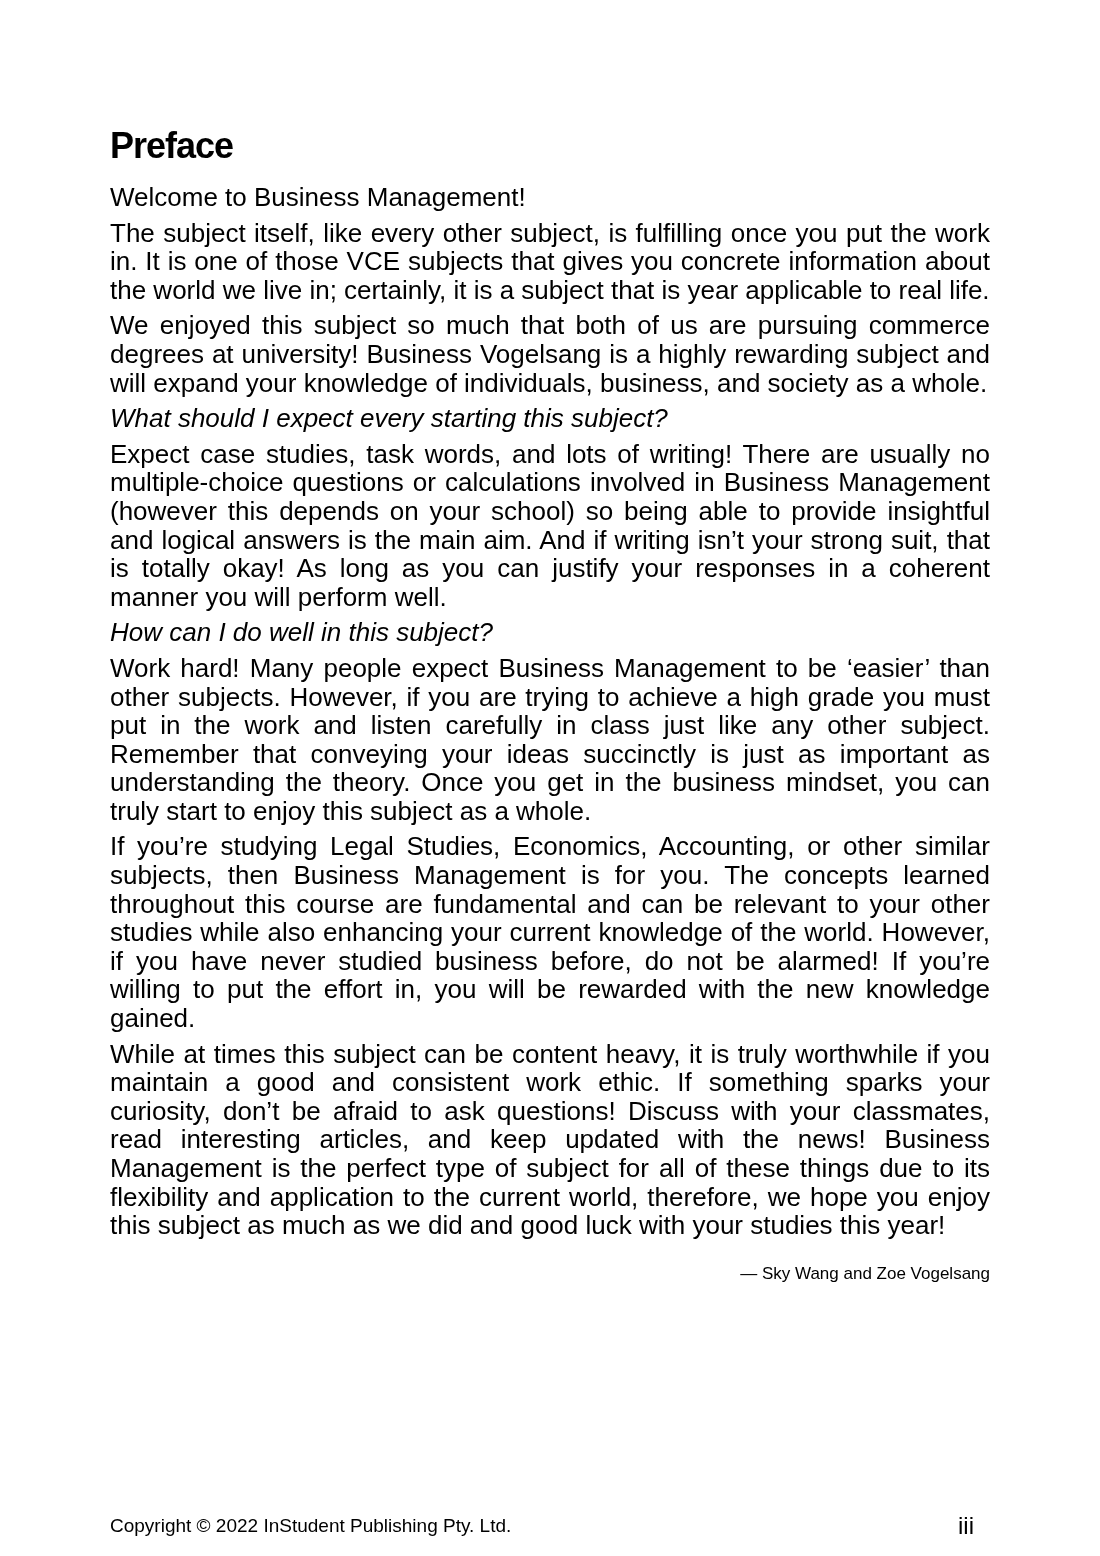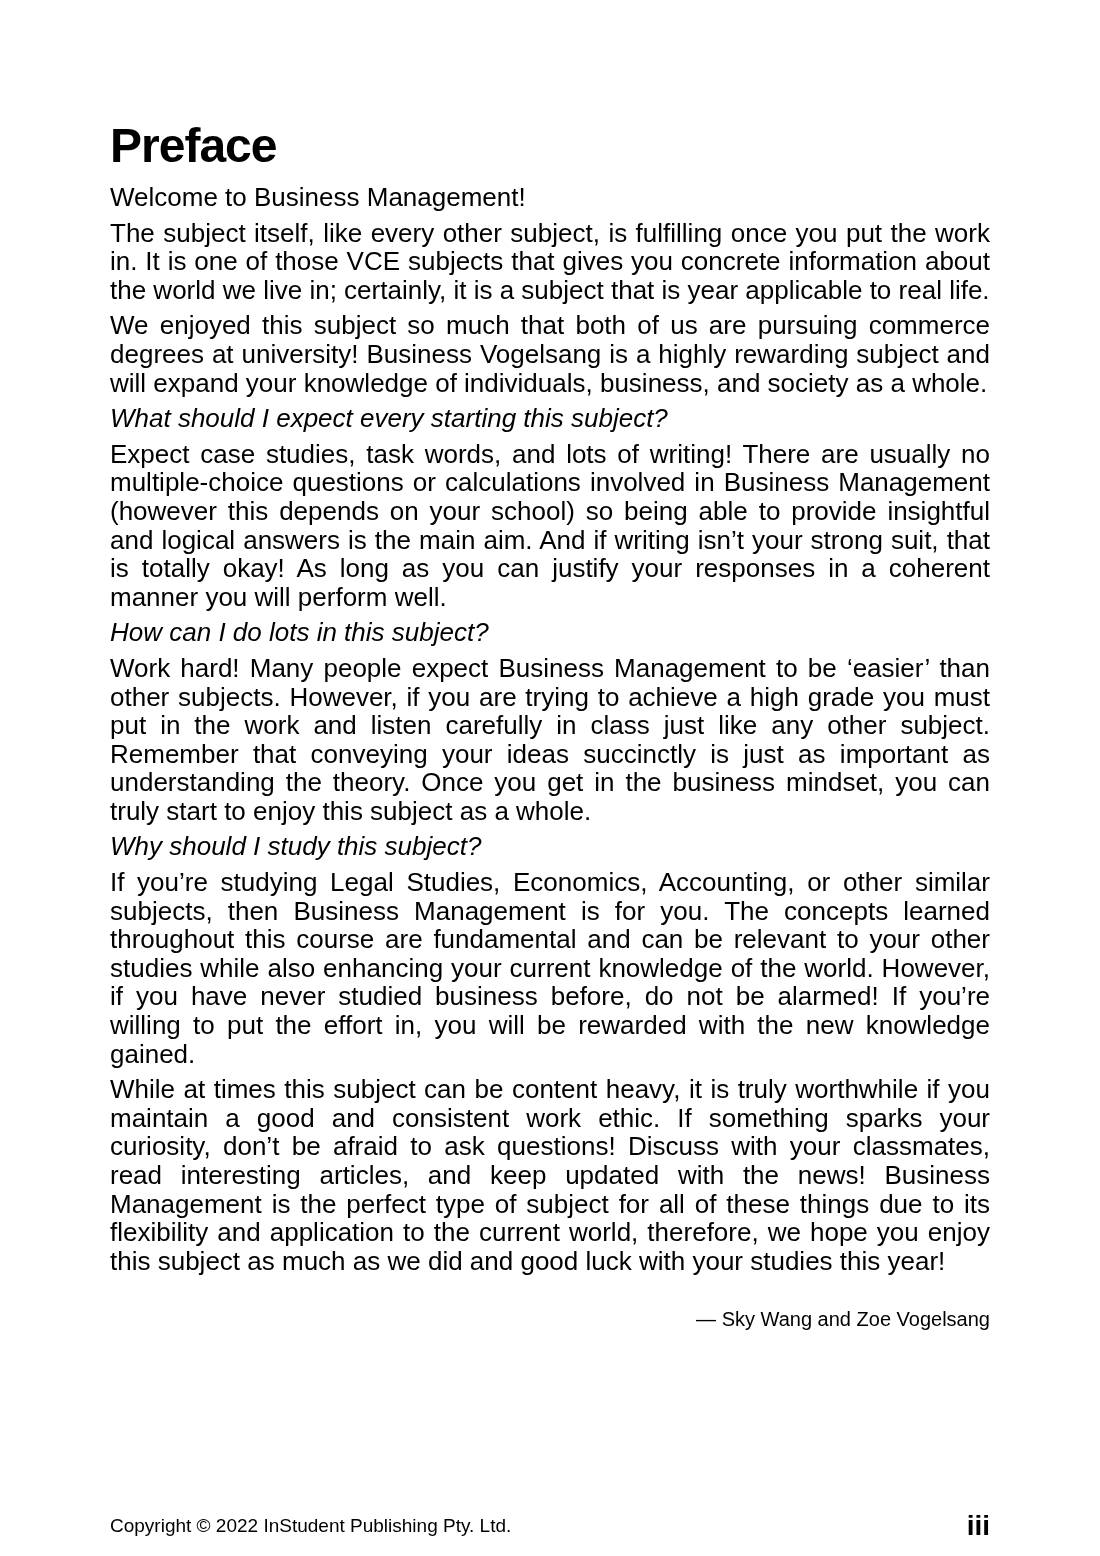--- a/index.html
+++ b/index.html
@@ -18,75 +18,74 @@
   }
   .content {
     position: absolute;
     top: 0;
     left: 110px;
     width: 880px;
     padding-top: 121px;
   }
   .doc-title {
     margin: 0 0 12px 0;
-    font-size: 48px;
+    font-size: 36px;
     line-height: 50px;
     font-weight: bold;
     letter-spacing: -1px;
   }
   .para {
     margin: 0 0 7px 0;
     font-size: 26px;
     line-height: 28.6px;
     text-align: justify;
   }
   .question {
     font-style: italic;
     text-align: left;
   }
   .signature {
-    margin-top: 30px;
-    font-size: 20px;
+    margin-top: 20px;
+    font-size: 17px;
     line-height: 28.6px;
     text-align: right;
   }
   .footer {
     position: absolute;
     left: 110px;
     right: 110px;
     top: 1513px;
     height: 30px;
     font-size: 19px;
     line-height: 26px;
   }
   .footer-copyright {
   }
   .page-number {
     position: absolute;
-    right: 0;
+    right: 16px;
     top: 0;
-    font-weight: bold;
-    font-size: 28px;
+    font-weight: normal;
+    font-size: 24px;
   }
 </style>
 </head>
 <body>
 
 <div class="page">
   <div class="content">
     <h1 class="doc-title">Preface</h1>
 
     <p class="para">Welcome to Business Management!</p>
     <p class="para">The subject itself, like every other subject, is fulfilling once you put the work in. It is one of those VCE subjects that gives you concrete information about the world we live in; certainly, it is a subject that is year applicable to real life.</p>
     <p class="para">We enjoyed this subject so much that both of us are pursuing commerce degrees at university! Business Vogelsang is a highly rewarding subject and will expand your knowledge of individuals, business, and society as a whole.</p>
     <p class="para question">What should I expect every starting this subject?</p>
     <p class="para">Expect case studies, task words, and lots of writing! There are usually no multiple-choice questions or calculations involved in Business Management (however this depends on your school) so being able to provide insightful and logical answers is the main aim. And if writing isn’t your strong suit, that is totally okay! As long as you can justify your responses in a coherent manner you will perform well.</p>
-    <p class="para question">How can I do lots in this subject?</p>
+    <p class="para question">How can I do well in this subject?</p>
     <p class="para">Work hard! Many people expect Business Management to be ‘easier’ than other subjects. However, if you are trying to achieve a high grade you must put in the work and listen carefully in class just like any other subject. Remember that conveying your ideas succinctly is just as important as understanding the theory. Once you get in the business mindset, you can truly start to enjoy this subject as a whole.</p>
-    <p class="para question">Why should I study this subject?</p>
     <p class="para">If you’re studying Legal Studies, Economics, Accounting, or other similar subjects, then Business Management is for you. The concepts learned throughout this course are fundamental and can be relevant to your other studies while also enhancing your current knowledge of the world. However, if you have never studied business before, do not be alarmed! If you’re willing to put the effort in, you will be rewarded with the new knowledge gained.</p>
     <p class="para">While at times this subject can be content heavy, it is truly worthwhile if you maintain a good and consistent work ethic. If something sparks your curiosity, don’t be afraid to ask questions! Discuss with your classmates, read interesting articles, and keep updated with the news! Business Management is the perfect type of subject for all of these things due to its flexibility and application to the current world, therefore, we hope you enjoy this subject as much as we did and good luck with your studies this year!</p>
 
     <p class="signature">— Sky Wang and Zoe Vogelsang</p>
   </div>
 
   <div class="footer">
     <div class="footer-copyright">Copyright © 2022 InStudent Publishing Pty. Ltd.</div>
     <span class="page-number">iii</span>
   </div>

